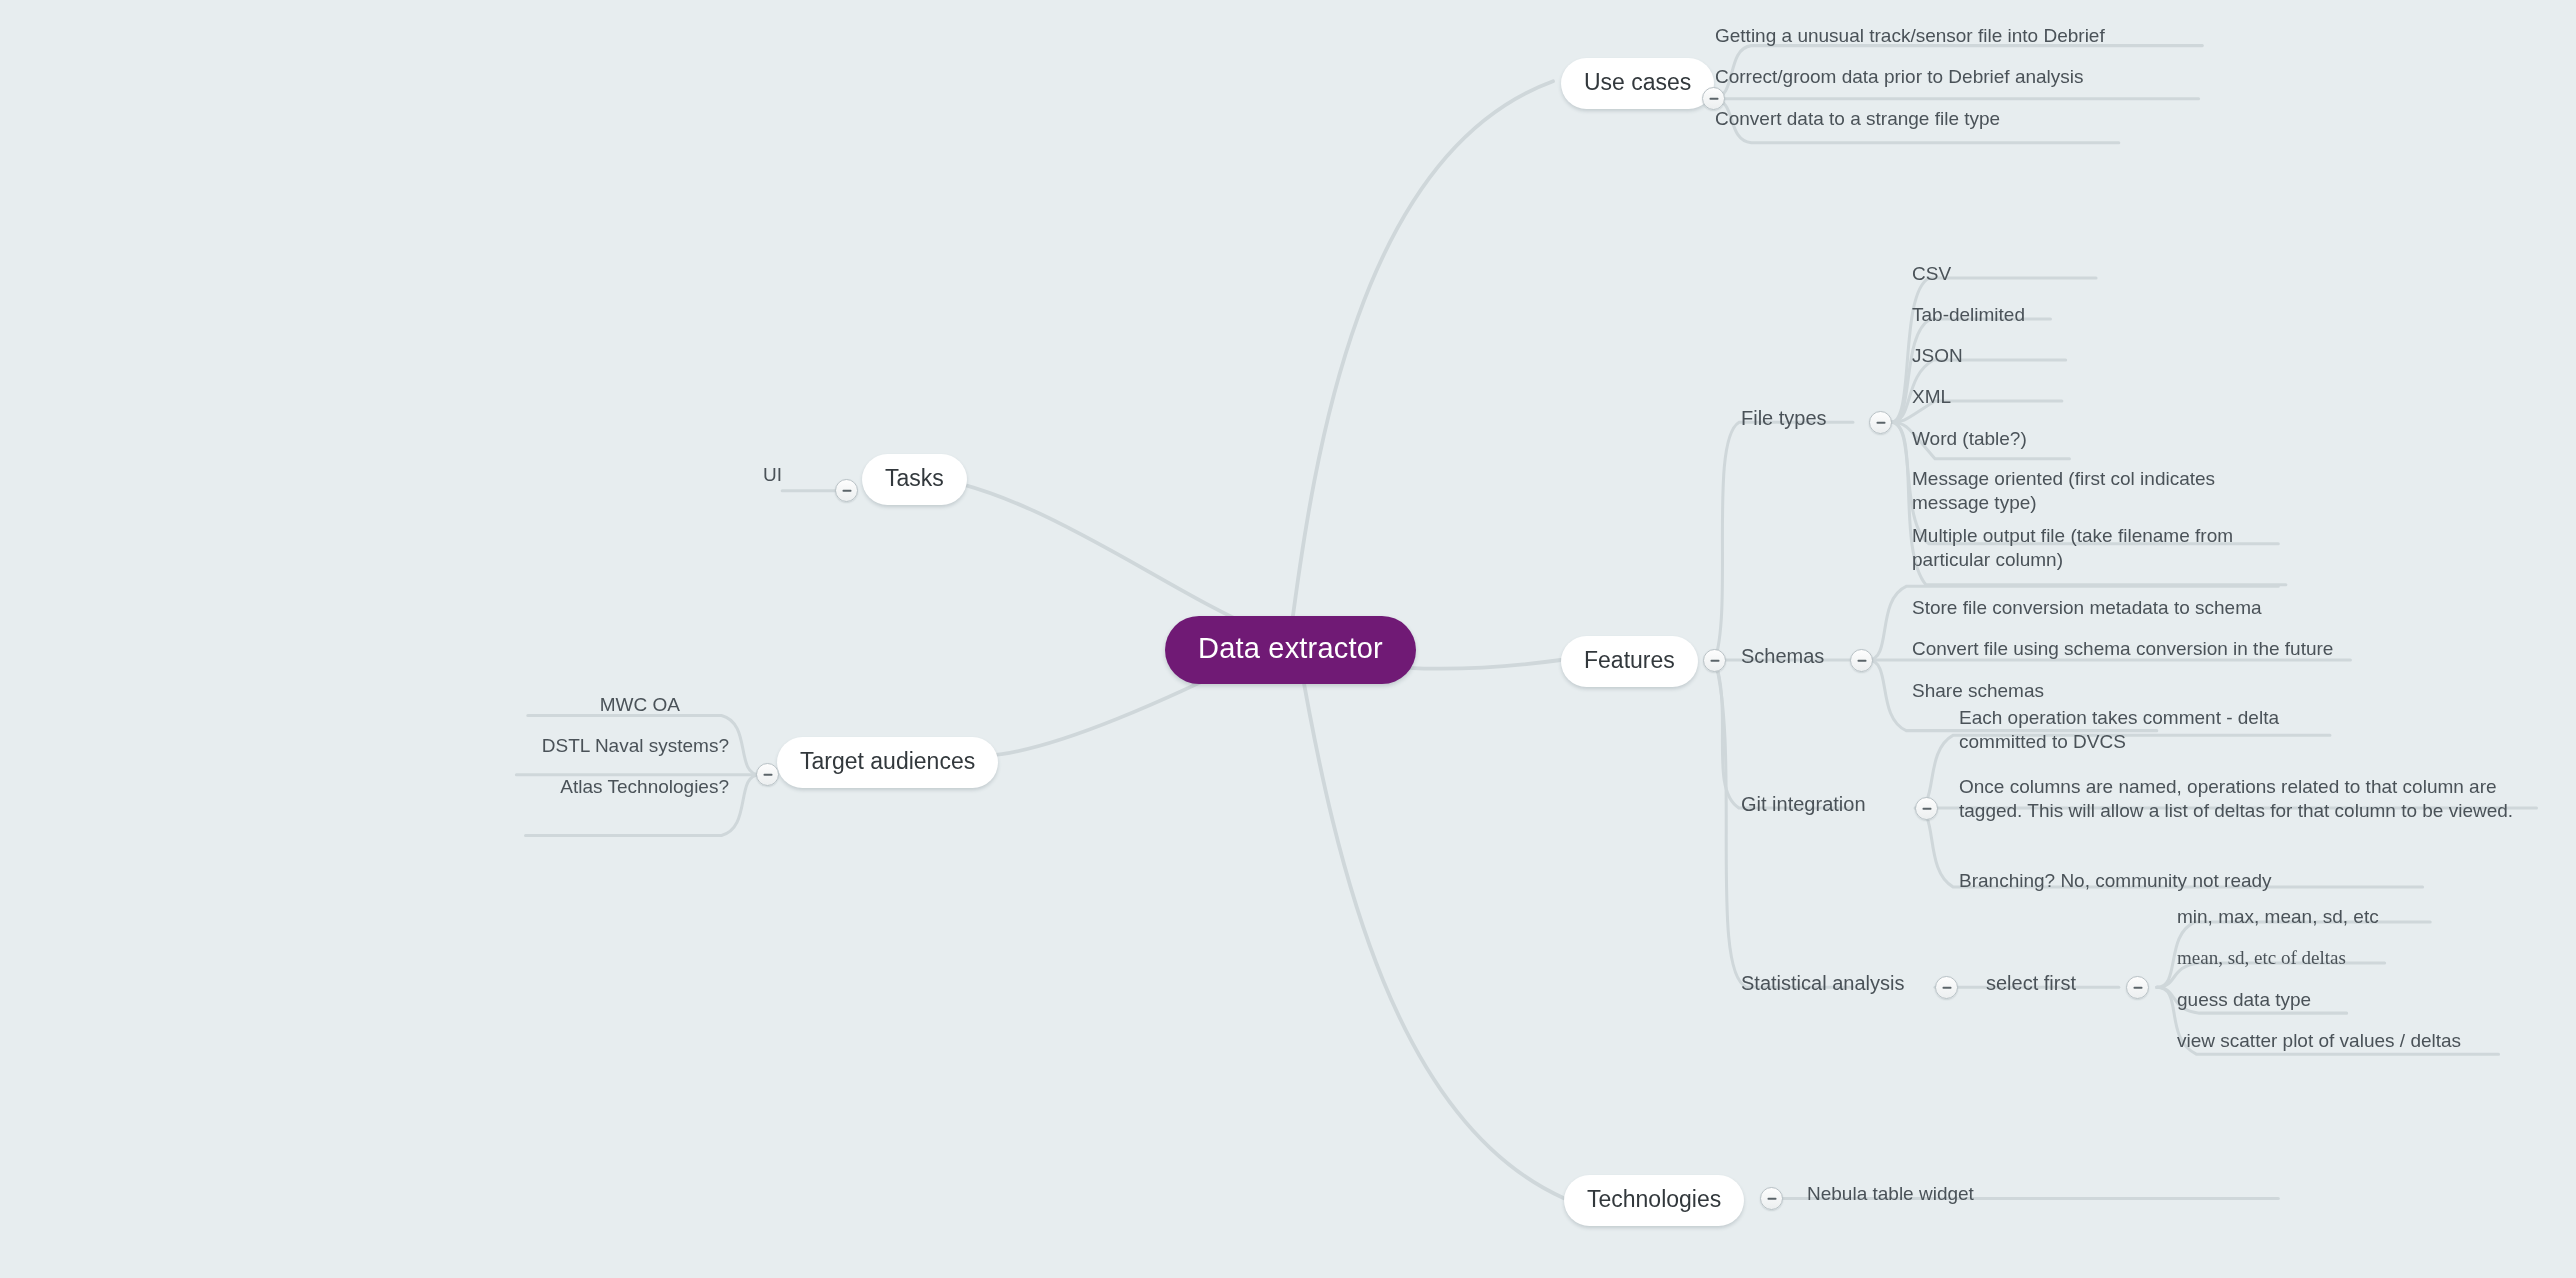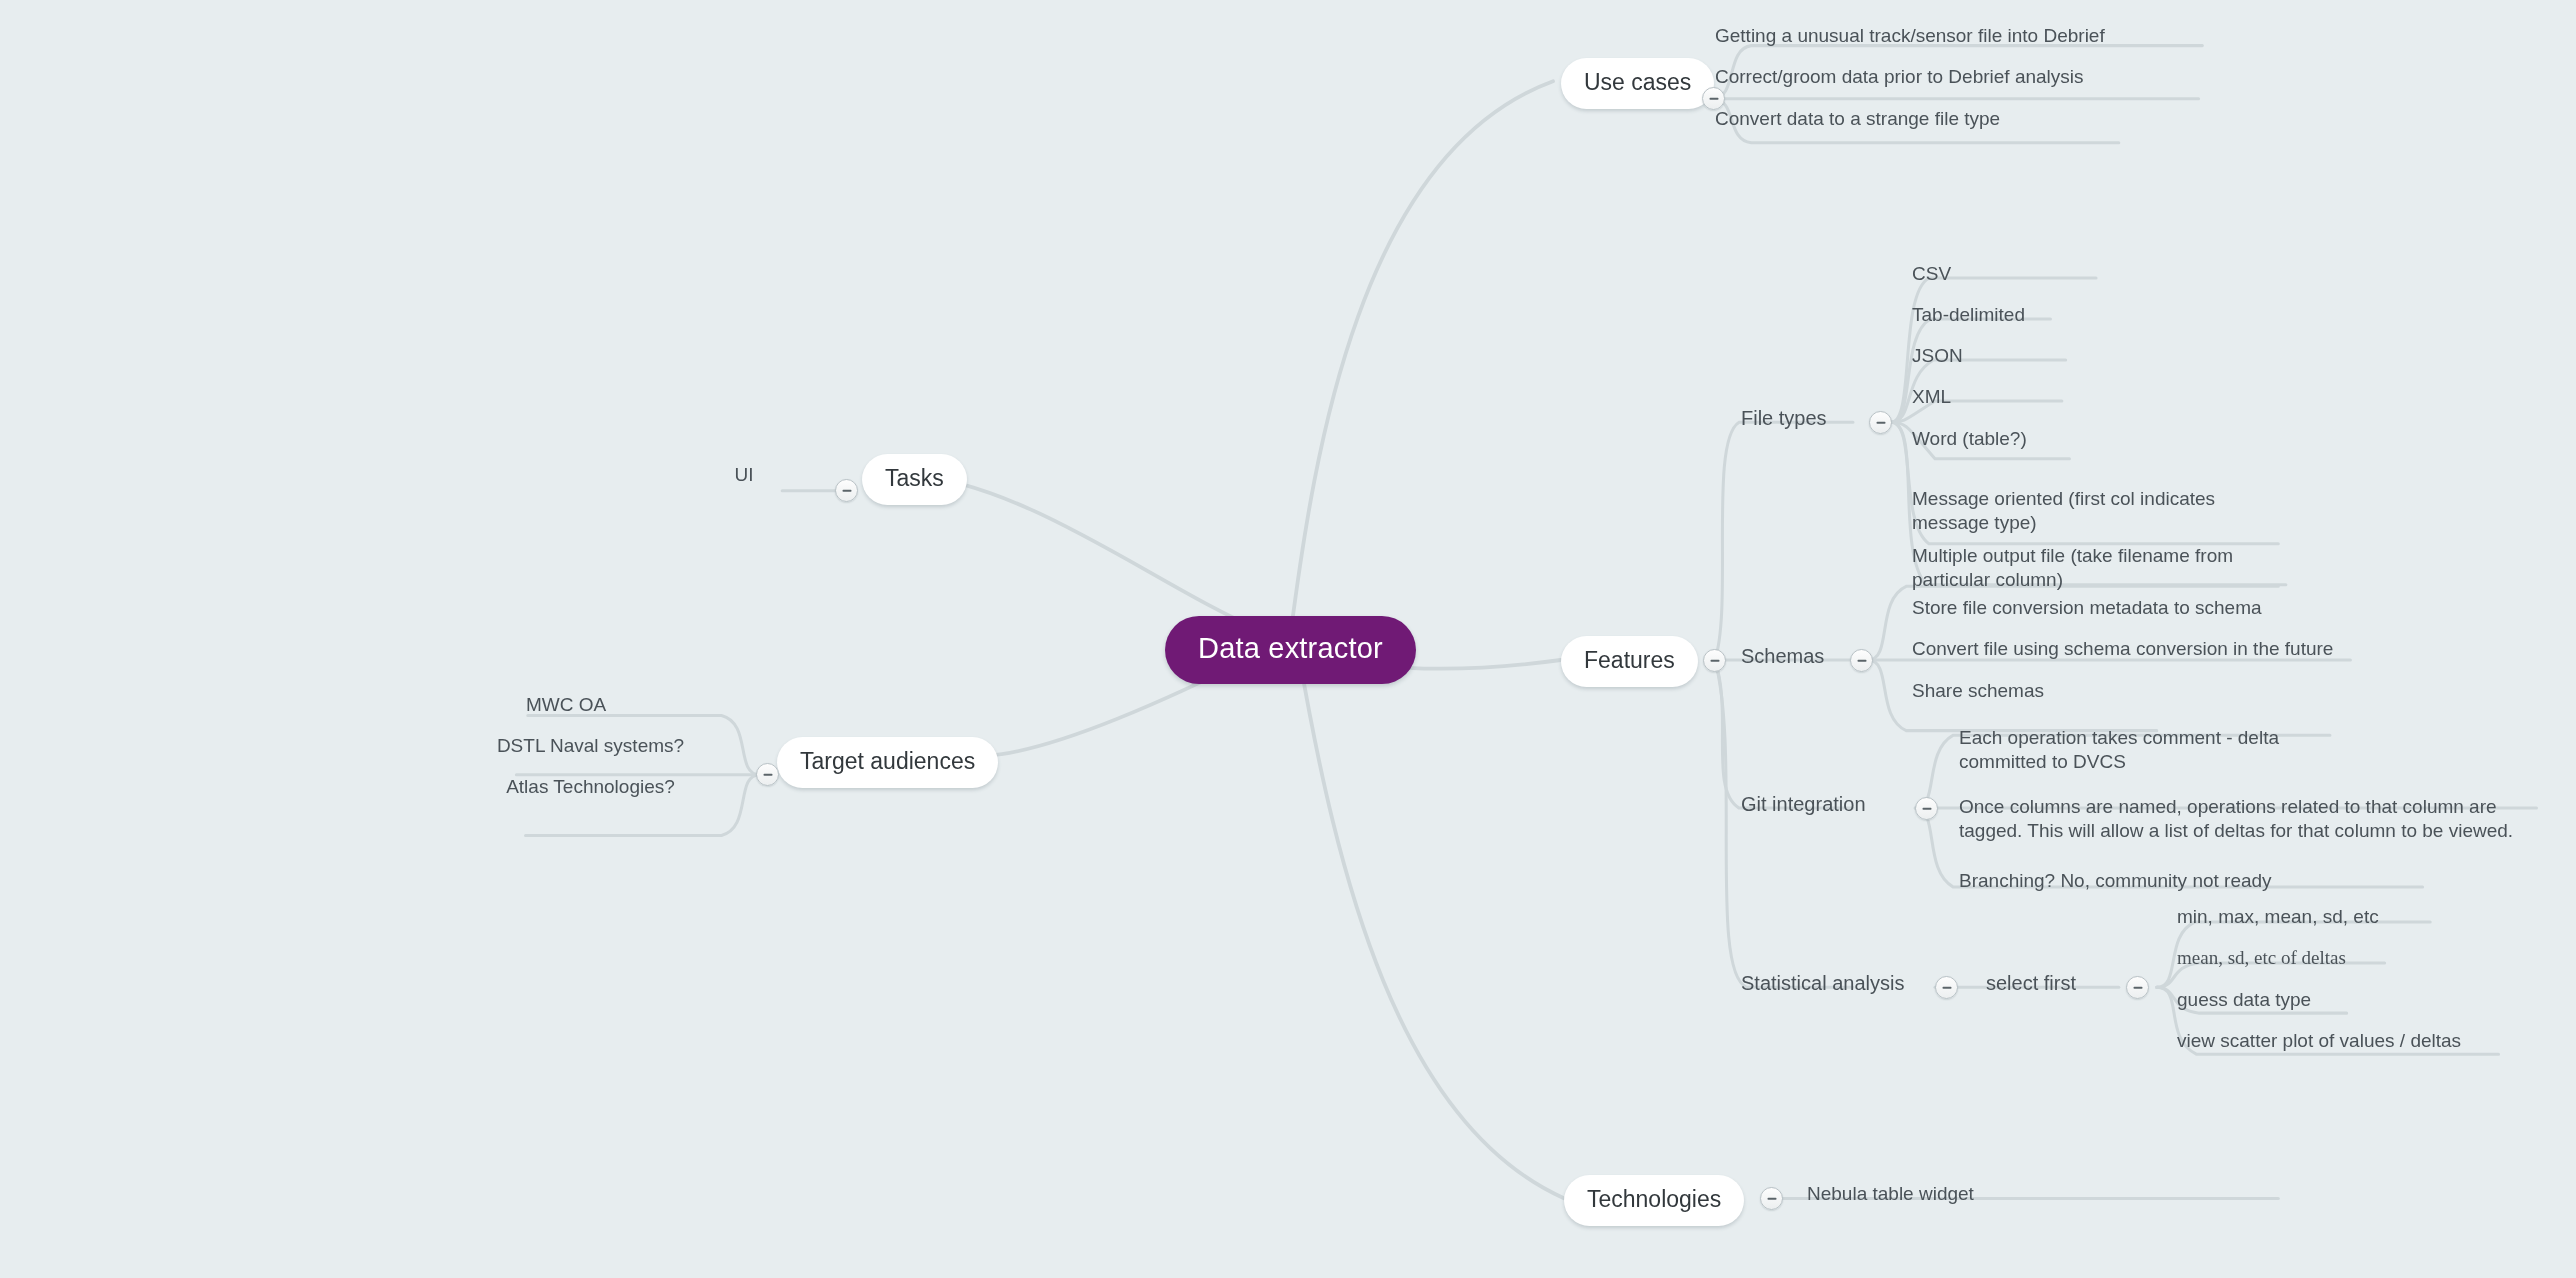--- a/index.html
+++ b/index.html
@@ -48,23 +48,23 @@
     box-shadow: 0 2.3px 3.8px rgba(60,80,90,0.20);
   }
   
   .text-node {
     position: absolute;
     color: #4a5258;
     font-size: 19px;
     line-height: 1.28;
     white-space: nowrap;
   }
-  .text-node.wrap { white-space: normal; margin-top: 20px; }
+  .text-node.wrap { white-space: normal; }
   .text-node.left-align  { text-align: left; }
-  .text-node.right-align { text-align: center; }
+  .text-node.right-align { text-align: right; }
   .text-node.mid { font-size: 20px; }
   
   .toggle {
     position: absolute;
     width: 23px; height: 23px;
     border-radius: 50%;
     background: linear-gradient(#fdfdfd, #eceff0);
     border: 0.8px solid #b9c2c6;
     box-shadow: 0 0.8px 1.5px rgba(60,80,90,0.18);
     box-sizing: border-box;

